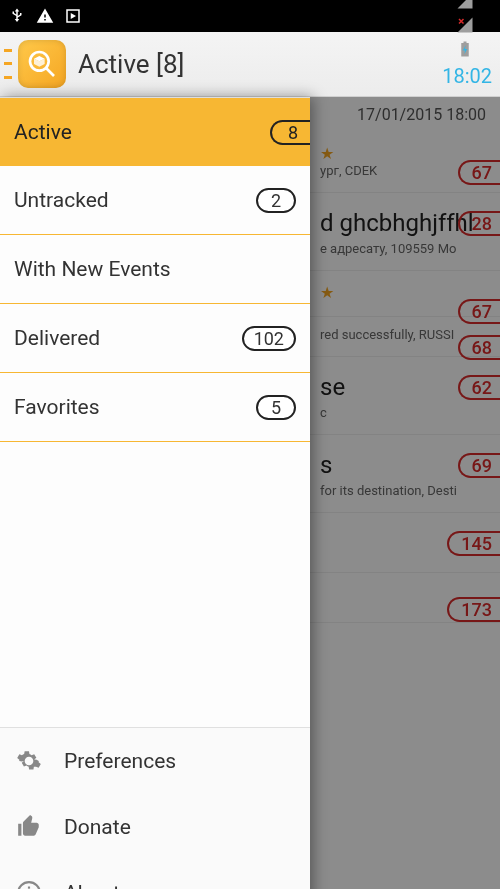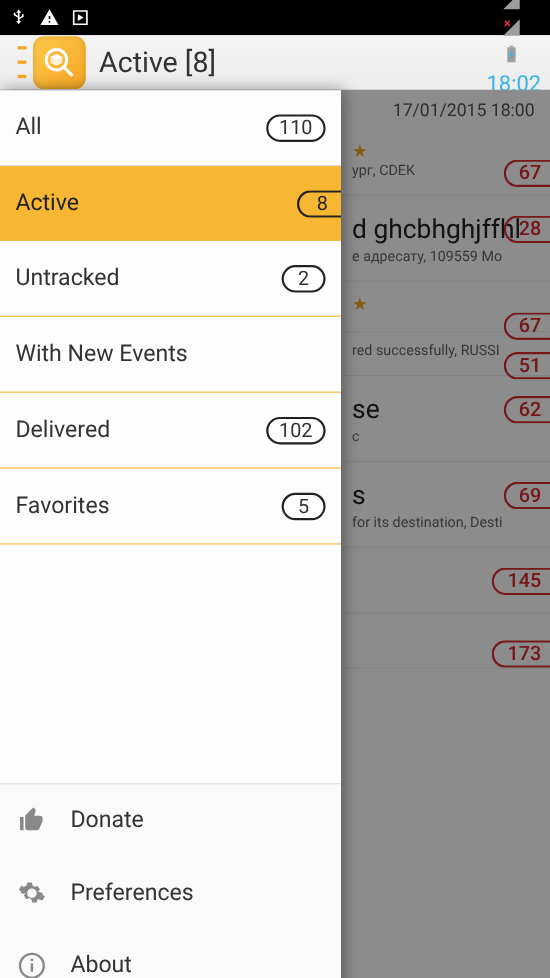--- a/index.html
+++ b/index.html
@@ -21,26 +21,26 @@
   .status-right .clock { color: #33b5e5; font-size: 20px; margin-left: 4px; }
   .status-icon { width: 18px; height: 18px; display: inline-flex; align-items: center; justify-content: center; }
   .status-icon svg { width: 18px; height: 18px; fill: #fff; }
   .status-right svg { fill: #9e9e9e; }
   .status-right .wifi svg { fill: #33b5e5; }
   .status-right .batt svg { fill: #fff; }
   .status-right .batt .bolt { fill: #33b5e5; }
   
   
   .app-header {
-    height: 50px;
+    height: 65px;
     background: linear-gradient(#f4f4f4, #ececec);
     border-bottom: 1px solid #d0d0d0;
     display: flex;
     align-items: center;
-    padding: 0 16px;
+    padding: 0 4px;
   }
   .menu-burger {
     width: 10px; height: 40px;
     display:flex; flex-direction:column; justify-content:space-around;
     margin-right:4px;
   }
   .menu-burger span { height:3px; background:#f5a623; width:8px;}
   .app-icon {
     width: 48px; height: 48px;
     background: linear-gradient(135deg, #ffc94a, #f5a623);
@@ -239,21 +239,21 @@
     <div class="bg-header">17/01/2015 18:00</div>
     <div class="bg-item"><span class="bg-star">★</span><div class="bg-sub">ург, CDEK</div><div class="bg-badge" style="top:28px">67</div></div>
     <div class="bg-item">
         <div class="bg-title">d ghcbhghjffhl</div>
         <div class="bg-sub">е адресату, 109559 Мо</div>
         <div class="bg-badge" style="top:18px">28</div>
       </div>
     <div class="bg-item"><span class="bg-star">★</span><div class="bg-badge" style="top:28px">67</div></div>
     <div class="bg-item">
         <div class="bg-sub">red successfully, RUSSI</div>
-        <div class="bg-badge" style="top:18px">51</div>
+        <div class="bg-badge" style="top:18px">68</div>
       </div>
     <div class="bg-item">
         <div class="bg-title">se</div>
         <div class="bg-sub">с</div>
         <div class="bg-badge" style="top:18px">62</div>
       </div>
     <div class="bg-item">
         <div class="bg-title">s</div>
         <div class="bg-sub">for its destination, Desti</div>
         <div class="bg-badge" style="top:18px">69</div>
@@ -262,24 +262,20 @@
         <div class="bg-badge" style="top:18px">145</div>
       </div>
     <div class="bg-item" style="height:50px">
         <div class="bg-badge" style="top:24px">173</div>
       </div>
   </div>
   <div class="dim-overlay"></div>
 
   <div class="drawer">
     <div class="drawer-scroll">
-      <div class="drawer-item">
-        <span>All</span>
-        <span class="count">110</span>
-      </div>
       <div class="gray-sep"></div>
       <div class="drawer-item active">
         <span>Active</span>
         <span class="count">8</span>
       </div>
       <div class="drawer-item">
         <span>Untracked</span>
         <span class="count">2</span>
       </div>
       <div class="orange-sep"></div>
@@ -292,35 +288,35 @@
         <span class="count">102</span>
       </div>
       <div class="orange-sep"></div>
       <div class="drawer-item">
         <span>Favorites</span>
         <span class="count">5</span>
       </div>
       <div class="orange-sep"></div>
     </div>
     <div class="drawer-bottom">
+      <div class="drawer-item">
+        <span class="bicon">
+            <svg viewBox="0 0 24 24">
+              <path d="M12 8a4 4 0 100 8 4 4 0 000-8zm9 4a7 7 0 01-.1 1.2l2 1.6-2 3.4-2.4-1a7 7 0 01-2 .1l-.4 2.5h-4l-.4-2.5a7 7 0 01-2-1.2l-2.4 1-2-3.4 2-1.6A7 7 0 013 12a7 7 0 01.1-1.2l-2-1.6 2-3.4 2.4 1a7 7 0 012-1.2L8 3h4l.4 2.5a7 7 0 012 1.2l2.4-1 2 3.4-2 1.6A7 7 0 0121 12z"></path>
+            </svg>
+          </span>
+        <span>Preferences</span>
+      </div>
       <div class="drawer-item">
         <span class="bicon">
             <svg viewBox="0 0 24 24">
               <path d="M2 20h3V9H2v11zm19-10c0-1-.9-2-2-2h-5l1-4V3c0-.4-.2-.8-.4-1L13 1 7 7c-.4.4-.6.9-.6 1.4V18c0 1 .9 2 2 2h8c.8 0 1.5-.5 1.8-1.2l2.7-6.3c.1-.2.1-.5.1-.7v-2z"></path>
             </svg>
           </span>
         <span>Donate</span>
-      </div>
-      <div class="drawer-item">
-        <span class="bicon">
-            <svg viewBox="0 0 24 24">
-              <path d="M12 8a4 4 0 100 8 4 4 0 000-8zm9 4a7 7 0 01-.1 1.2l2 1.6-2 3.4-2.4-1a7 7 0 01-2 .1l-.4 2.5h-4l-.4-2.5a7 7 0 01-2-1.2l-2.4 1-2-3.4 2-1.6A7 7 0 013 12a7 7 0 01.1-1.2l-2-1.6 2-3.4 2.4 1a7 7 0 012-1.2L8 3h4l.4 2.5a7 7 0 012 1.2l2.4-1 2 3.4-2 1.6A7 7 0 0121 12z"></path>
-            </svg>
-          </span>
-        <span>Preferences</span>
       </div>
       <div class="drawer-item">
         <span class="bicon">
             <svg viewBox="0 0 24 24">
               <circle cx="12" cy="12" r="10" fill="none" stroke="#888" stroke-width="2"></circle>
               <rect x="11" y="10" width="2" height="7" fill="#888"></rect>
               <rect x="11" y="6" width="2" height="2" fill="#888"></rect>
             </svg>
           </span>
         <span>About</span>

